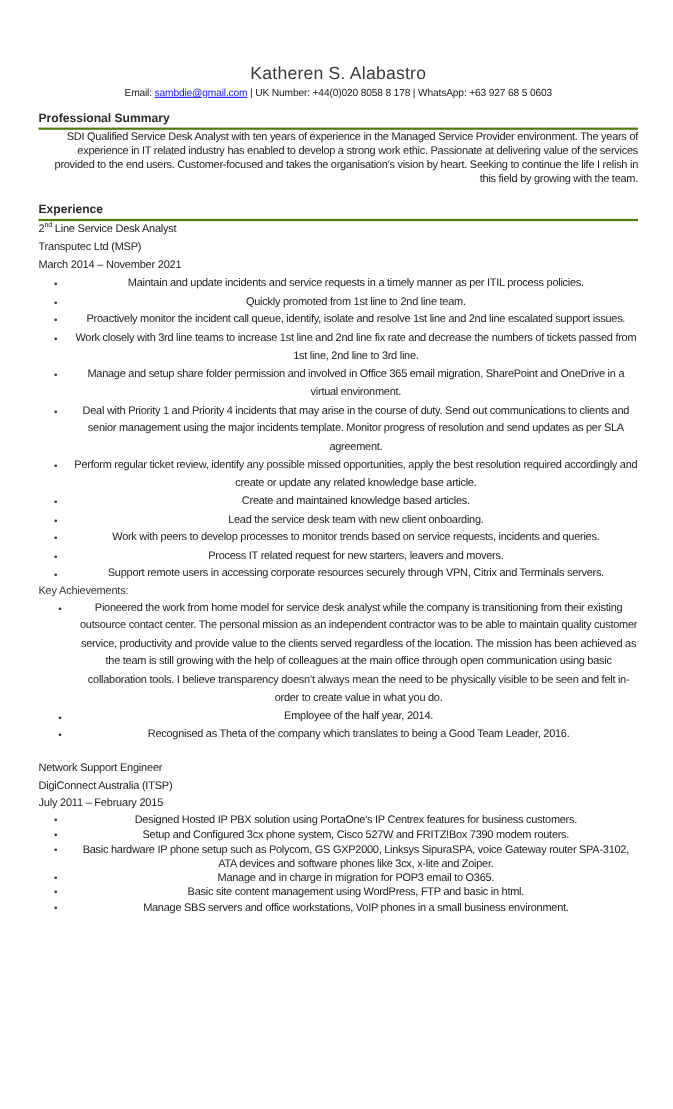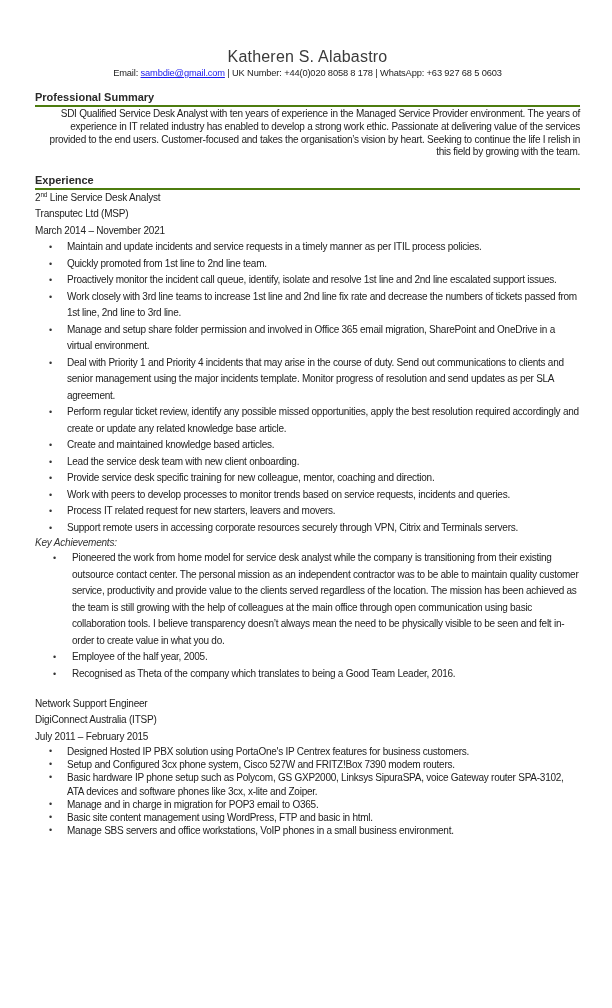--- a/index.html
+++ b/index.html
@@ -3,48 +3,48 @@
   <meta charset="utf-8">
   <style>
     html, body { margin: 0; padding: 0; background: #ffffff; }
     body {
       width: 612px; height: 1008px; overflow: hidden; position: relative;
       font-family: "Liberation Sans", sans-serif; color: #222222;
     }
     .page { position: absolute; left: 35px; top: 48px; width: 545px; }
     .name {
       text-align: center; font-size: 16px; font-weight: normal; color: #3a3a3a;
-      letter-spacing: 0.2px; line-height: 18px; margin: 0 0 1px 0;
+      letter-spacing: 0.2px; line-height: 18px; margin: 11px 0 1px 0;
       font-family: "Liberation Sans", sans-serif;
     }
     .contact {
       text-align: center; font-size: 9.3px; line-height: 13px; color: #222;
       font-family: "Liberation Sans", sans-serif; letter-spacing: -0.15px;
     }
     .contact a { color: #1a1aee; text-decoration: underline; }
     .section-head {
       font-weight: bold; font-size: 11px; color: #2a2a2a;
       border-bottom: 2px solid #4d7c0f; line-height: 13px; padding-bottom: 1px;
       margin-top: 12px;
     }
     .para { font-size: 10px; line-height: 12.8px; letter-spacing: -0.25px; margin-top: 1px; text-align: right; }
     .job-line { font-size: 10px; line-height: 16.3px; letter-spacing: -0.2px; }
     sup { font-size: 6.5px; line-height: 0; vertical-align: super; }
-    ul.bullets { list-style: none; margin: 0; padding: 0; }
+    ul.bullets { list-style: none; margin: 0; padding: 0; text-align: center; }
     ul.bullets li {
       position: relative; padding-left: 32px; font-size: 10px;
       letter-spacing: -0.25px; line-height: 16.5px;
     }
     ul.bullets.tight li { line-height: 13.2px; }
     ul.bullets li::before {
       content: "\2022"; position: absolute; left: 14px; top: 0; font-size: 9px; color: #333;
     }
     ul.ach li { padding-left: 37px; }
     ul.ach li::before { left: 18px; }
-    .key-ach { font-style: italic; font-size: 10px; line-height: 14px; letter-spacing: -0.2px; color: #333; }
+    .key-ach { font-size: 10px; line-height: 14px; letter-spacing: -0.2px; color: #333; }
     .gap { height: 14px; }
   </style>
 </head>
 <body>
 
 <div class="page">
   <div class="name">Katheren S. Alabastro</div>
   <div class="contact">
     <span>Email: </span><a>sambdie@gmail.com</a><span> | UK Number: +44(0)020 8058 8 178 </span><span> | WhatsApp: +63 927 68 5 0603</span>
   </div>
@@ -61,29 +61,28 @@
     <ul class="bullets">
       <li>Maintain and update incidents and service requests in a timely manner as per ITIL process policies.</li>
       <li>Quickly promoted from 1st line to 2nd line team.</li>
       <li>Proactively monitor the incident call queue, identify, isolate and resolve 1st line and 2nd line escalated support issues.</li>
       <li>Work closely with 3rd line teams to increase 1st line and 2nd line fix rate and decrease the numbers of tickets passed from 1st line, 2nd line to 3rd line.</li>
       <li>Manage and setup share folder permission and involved in Office 365 email migration, SharePoint and OneDrive in a virtual environment.</li>
       <li>Deal with Priority 1 and Priority 4 incidents that may arise in the course of duty. Send out communications to clients and senior management using the major incidents template. Monitor progress of resolution and send updates as per SLA agreement.</li>
       <li>Perform regular ticket review, identify any possible missed opportunities, apply the best resolution required accordingly and create or update any related knowledge base article.</li>
       <li>Create and maintained knowledge based articles.</li>
       <li>Lead the service desk team with new client onboarding.</li>
-      <li>Provide service desk specific training for new colleague, mentor, coaching and direction.</li>
       <li>Work with peers to develop processes to monitor trends based on service requests, incidents and queries.</li>
       <li>Process IT related request for new starters, leavers and movers.</li>
       <li>Support remote users in accessing corporate resources securely through VPN, Citrix and Terminals servers.</li>
     </ul>
     <div class="key-ach">Key Achievements:</div>
     <ul class="bullets ach">
       <li>Pioneered the work from home model for service desk analyst while the company is transitioning from their existing outsource contact center. The personal mission as an independent contractor was to be able to maintain quality customer service, productivity and provide value to the clients served regardless of the location. The mission has been achieved as the team is still growing with the help of colleagues at the main office through open communication using basic collaboration tools. I believe transparency doesn’t always mean the need to be physically visible to be seen and felt in-order to create value in what you do.</li>
-      <li>Employee of the half year, 2005.</li>
+      <li>Employee of the half year, 2014.</li>
       <li>Recognised as Theta of the company which translates to being a Good Team Leader, 2016.</li>
     </ul>
   </div>
 
   <div class="gap"></div>
 
   <div>
     <div class="job-line">Network Support Engineer</div>
     <div class="job-line">DigiConnect Australia (ITSP)</div>
     <div class="job-line">July 2011 – February 2015</div>

